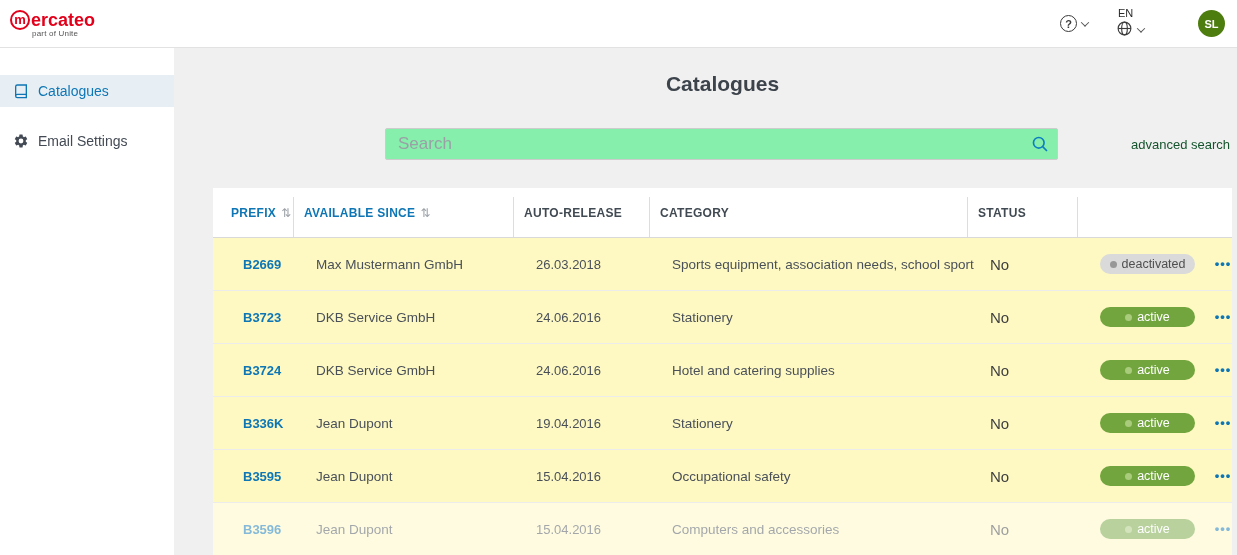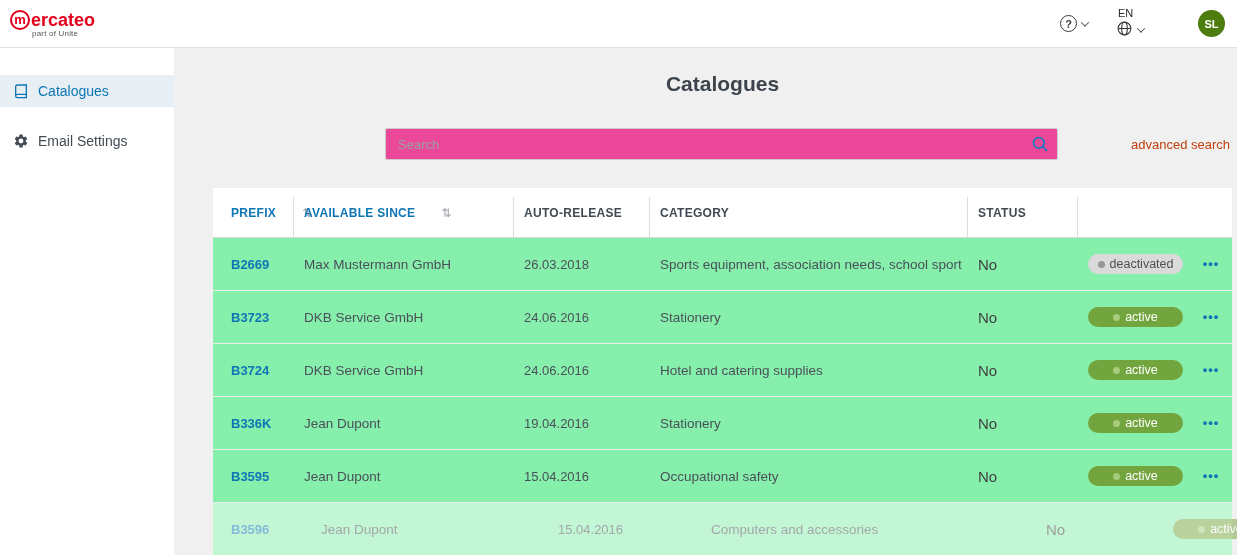--- a/index.html
+++ b/index.html
@@ -34,53 +34,53 @@
   .side-item.active { background:#e7eff5; color:#0e76b4; }
   .side-item .s-icon { display:flex; align-items:center; }
   .side-item.gap-above { margin-top:18px; }
   .main { flex:1; background:#f0f0f0; padding:22px 5px 0 39px; overflow:hidden; }
 
   
   .page-title { text-align:center; font-size:21px; font-weight:700; color:#3c434b; height:28px; line-height:28px; }
   .search-row { position:relative; margin-top:30px; height:32px; }
   .search-box { position:absolute; left:172px; width:673px; height:32px; }
   .search-box input { width:100%; height:100%; border:1px solid #ccc; border-radius:2px;
-    padding:0 38px 0 12px; font-size:13px; color:#333; background:#ec4899; outline:none;
+    padding:0 38px 0 12px; font-size:17px; color:#333; background:#86efac; outline:none;
     font-family:inherit; }
   .search-box input::placeholder { color:#9aa0a6; }
   .search-icon { position:absolute; right:9px; top:7px; cursor:pointer; }
   .adv-link { position:absolute; right:2px; top:50%; transform:translateY(-50%);
-    color:#c2410c; font-size:13px; cursor:pointer; text-decoration:none;margin-left:17px; }
+    color:#14532d; font-size:13px; cursor:pointer; text-decoration:none;margin-left:17px; }
 
   
   .table { margin-top:28px; background:#fff; }
   .thead, .trow { display:grid; grid-template-columns:81px 220px 136px 318px 110px 112px 42px; align-items:center; }
   .thead { height:50px; border-bottom:1px solid #d9d9d9; }
   .th { position:relative; height:100%; display:flex; align-items:center; padding-left:10px;
     font-size:12px; font-weight:700; color:#414a52; letter-spacing:.3px; white-space:nowrap; }
   .th:first-child { padding-left:18px; }
-  .th.sorted { color:#0e76b4; cursor:pointer;gap:21px; }
+  .th.sorted { color:#0e76b4; cursor:pointer; }
   .th::after { content:""; position:absolute; right:0; top:9px; bottom:0; width:1px; background:#ddd; }
   .th:last-child::after { display:none; }
   .sort { color:#9aa0a6; font-weight:400; font-size:12px; margin-left:5px; cursor:pointer; }
-  .trow { height:53px; border-bottom:1px solid #ececec; background:#86efac; }
+  .trow { height:53px; border-bottom:1px solid #ececec; background:#fef9c3;padding-left:12px; }
   .td { padding-left:10px; font-size:13.5px; color:#4a5058; white-space:nowrap; overflow:hidden; }
   .td.prefix { padding-left:18px; color:#0e76b4; font-weight:700; font-size:13px; cursor:pointer; }
   .td.date { font-size:13px; }
   .td.auto { font-size:15px; color:#3f3f3f; }
   .td.actions { display:flex; justify-content:center; padding-left:0; }
   .dots { color:#0e76b4; font-size:13px; font-weight:700; letter-spacing:1px; cursor:pointer; line-height:10px; }
   .badge { display:inline-flex; align-items:center; justify-content:center; gap:5px;
     width:95px; height:20px; border-radius:10px; font-size:12.5px;text-align:right; }
   .badge::before { content:""; width:7px; height:7px; border-radius:50%; flex:none; }
   .badge-active { background:#73a53e; color:#fff; }
   .badge-active::before { background:#a9cb7c; }
   .badge-deactivated { background:#dadada; color:#4f4f4f; }
   .badge-deactivated::before { background:#979797; }
-  .trow.faded { opacity:.5;gap:17px; }
+  .trow.faded { opacity:.5; }
 </style>
 </head>
 <body>
 
 <header class="topbar">
   <div class="logo">
     <div class="logo-row">
         <span class="logo-m">m</span>
         <span>ercateo</span>
       </div>

